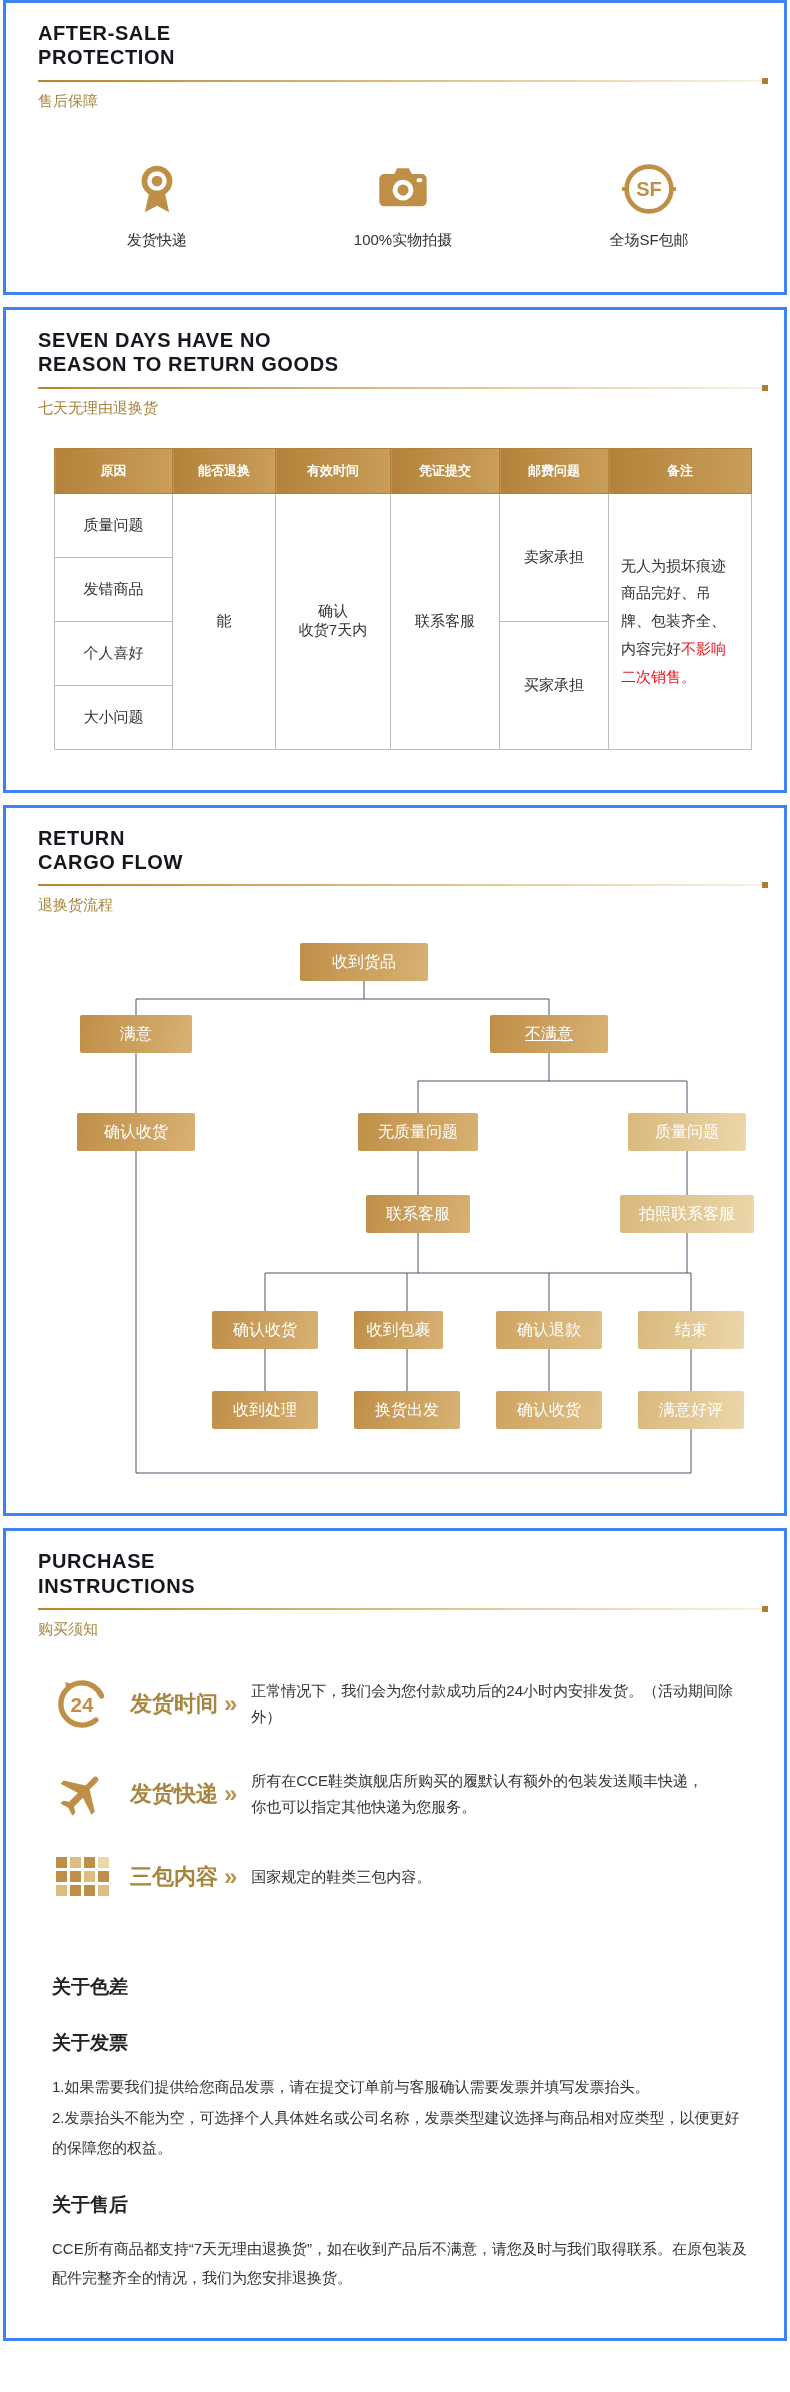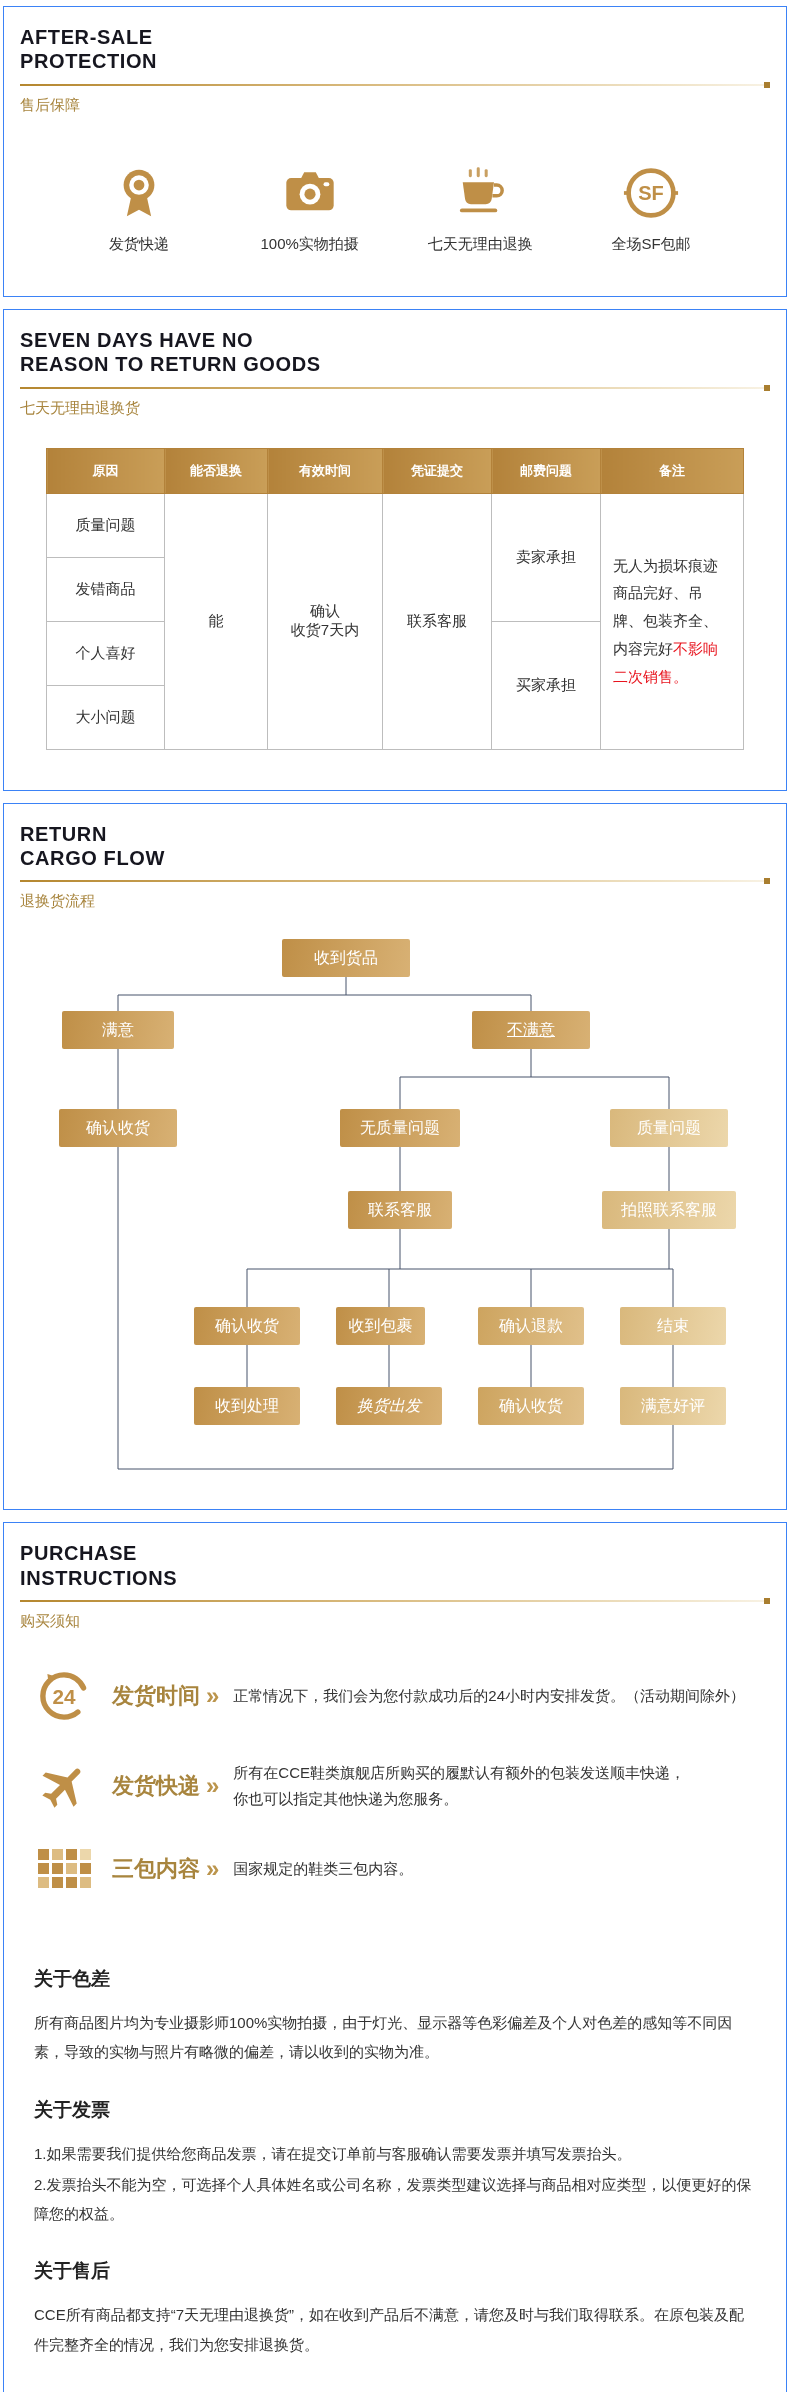--- a/index.html
+++ b/index.html
@@ -4,23 +4,24 @@
 <style>
   * { margin:0; padding:0; box-sizing:border-box; }
   html,body { background:#ffffff; }
   body {
     width:790px;
     font-family:"Liberation Sans","DejaVu Sans",sans-serif;
     color:#333333;
   }
   .page { width:790px; }
   .block {
-    border:1px solid #3b82f6;
+    border:3px solid #3b82f6;
     background:#fff;
-    margin:6px 3px 12px;
+    margin:0 3px 12px;
+    padding-left:16px;
   }
   .sec-pad { padding:18px 16px 0; }
 
   
   .sec-title {
     font-size:20px; font-weight:bold; color:#16161f;
     letter-spacing:0.6px; line-height:1.22;
   }
   .divider {
     position:relative; height:2px; margin-top:10px;
@@ -122,33 +123,20 @@
             <path class="gold-fill" d="M8.2 6.5 L9.6 3.8 H14.4 L15.8 6.5 Z"></path>
             <rect class="gold-fill" x="2.2" y="6.2" width="19.6" height="13.4" rx="2"></rect>
             <circle cx="12" cy="12.9" r="4.3" fill="#ffffff"></circle>
             <circle class="gold-fill" cx="12" cy="12.9" r="2.3"></circle>
             <rect x="17.6" y="8" width="2.4" height="1.6" rx="0.8" fill="#ffffff"></rect>
           </svg>
         </div>
         <div class="flabel">100%实物拍摄</div>
       </div>
 
-      <div class="feature">
-        <div class="ficon">
-          <svg width="56" height="56" viewBox="0 0 24 24">
-            <rect class="gold-fill" x="7.2" y="1.8" width="1.3" height="3.4" rx="0.6" opacity="0.85"></rect>
-            <rect class="gold-fill" x="10.6" y="1" width="1.3" height="4.2" rx="0.6" opacity="0.85"></rect>
-            <rect class="gold-fill" x="14" y="1.8" width="1.3" height="3.4" rx="0.6" opacity="0.85"></rect>
-            <path class="gold-fill" d="M4.6 7.4 H18 L17 14.6 a2.6 2.6 0 0 1 -2.55 2.2 H8.15 a2.6 2.6 0 0 1 -2.55 -2.2 Z"></path>
-            <path fill="none" class="gold-stroke" stroke-width="1.5" d="M18 8.6 h1.2 a2.3 2.3 0 0 1 0 4.6 h-1.9"></path>
-            <rect class="gold-fill" x="3.4" y="18.6" width="16" height="1.7" rx="0.85"></rect>
-          </svg>
-        </div>
-        <div class="flabel">七天无理由退换</div>
-      </div>
 
       <div class="feature">
         <div class="ficon">
           <svg width="56" height="56" viewBox="0 0 24 24">
             <circle cx="12" cy="12" r="9.6" fill="none" class="gold-stroke" stroke-width="2"></circle>
             <line x1="0.4" y1="12" x2="2.4" y2="12" class="gold-stroke" stroke-width="1.6"></line>
             <line x1="21.6" y1="12" x2="23.6" y2="12" class="gold-stroke" stroke-width="1.6"></line>
             <text x="12" y="15.2" text-anchor="middle" font-size="8.6" font-weight="bold" class="gold-fill">SF</text>
           </svg>
         </div>
@@ -259,21 +247,21 @@
       <div class="fbox light" style="left:606px;top:180px;width:118px;">质量问题</div>
       <div class="fbox" style="left:344px;top:262px;width:104px;">联系客服</div>
       <div class="fbox light" style="left:598px;top:262px;width:134px;">拍照联系客服</div>
 
       <div class="fbox" style="left:190px;top:378px;width:106px;">确认收货</div>
       <div class="fbox" style="left:332px;top:378px;width:89px;">收到包裹</div>
       <div class="fbox mid" style="left:474px;top:378px;width:106px;">确认退款</div>
       <div class="fbox light" style="left:616px;top:378px;width:106px;">结束</div>
 
       <div class="fbox" style="left:190px;top:458px;width:106px;">收到处理</div>
-      <div class="fbox" style="left:332px;top:458px;width:106px;font-style:italic;">换货出发</div>
+      <div class="fbox" style="left:332px;top:458px;width:106px;">换货出发</div>
       <div class="fbox mid" style="left:474px;top:458px;width:106px;">确认收货</div>
       <div class="fbox light" style="left:616px;top:458px;width:106px;">满意好评</div>
     </div>
   </section>
 
   <section class="block">
     <div class="sec-pad">
       <div class="sec-title">
         <div>PURCHASE</div>
         <div>INSTRUCTIONS</div>
@@ -330,21 +318,20 @@
         </div>
         <div class="plabel">三包内容</div>
         <div class="parrow">»</div>
         <div class="ptext">国家规定的鞋类三包内容。</div>
       </div>
     </div>
 
     <div class="notes">
       <div class="note">
         <h3>关于色差</h3>
-        <p>所有商品图片均为专业摄影师100%实物拍摄，由于灯光、显示器等色彩偏差及个人对色差的感知等不同因素，导致的实物与照片有略微的偏差，请以收到的实物为准。</p>
       </div>
       <div class="note">
         <h3>关于发票</h3>
         <p>1.如果需要我们提供给您商品发票，请在提交订单前与客服确认需要发票并填写发票抬头。</p>
         <p>2.发票抬头不能为空，可选择个人具体姓名或公司名称，发票类型建议选择与商品相对应类型，以便更好的保障您的权益。</p>
       </div>
       <div class="note">
         <h3>关于售后</h3>
         <p>CCE所有商品都支持“7天无理由退换货”，如在收到产品后不满意，请您及时与我们取得联系。在原包装及配件完整齐全的情况，我们为您安排退换货。</p>
       </div>

